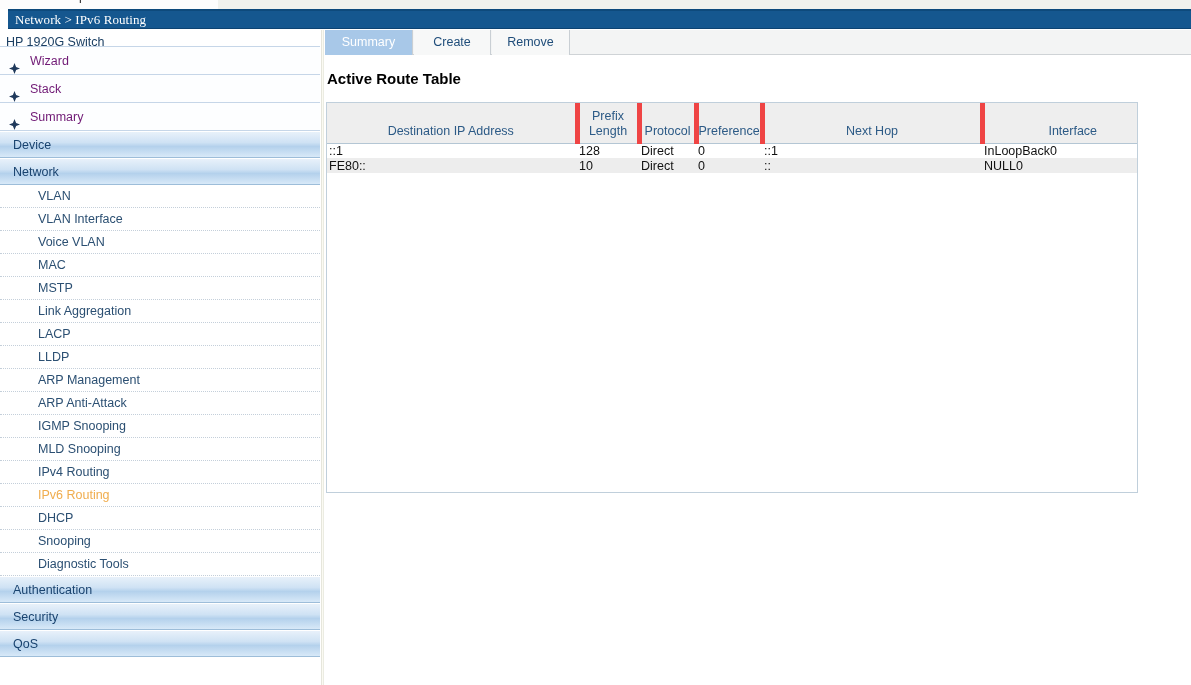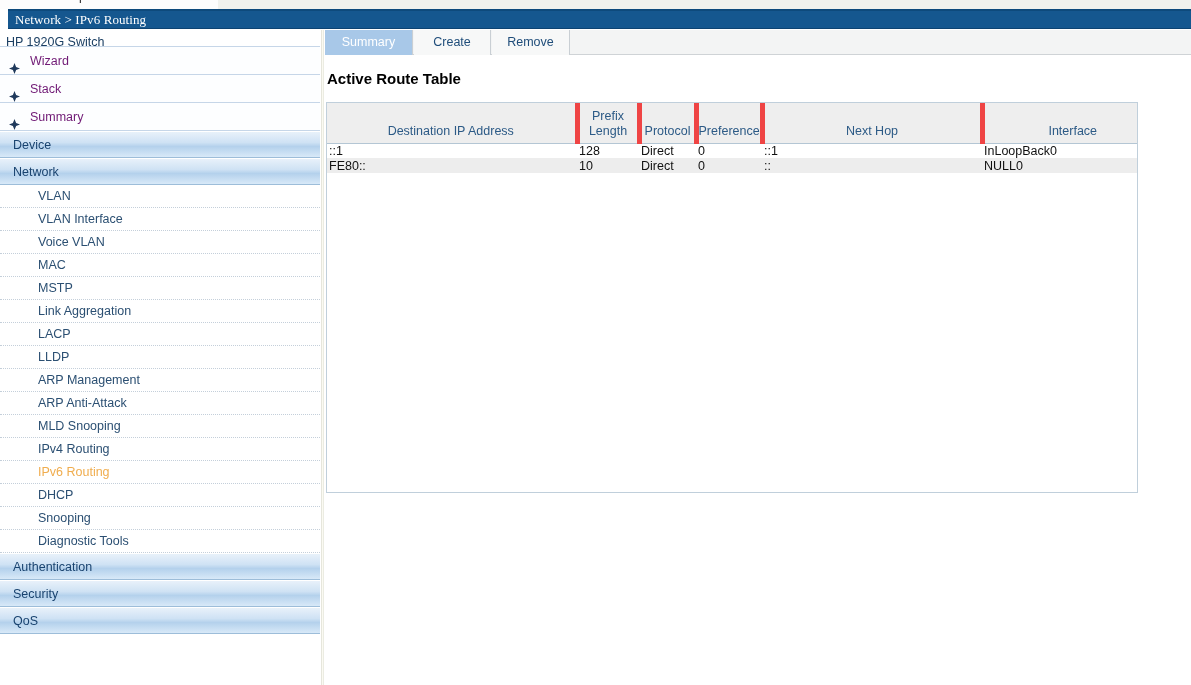--- a/index.html
+++ b/index.html
@@ -223,20 +223,21 @@
       <div class="nav-leaf"><span>VLAN</span></div>
       <div class="nav-leaf"><span>VLAN Interface</span></div>
       <div class="nav-leaf"><span>Voice VLAN</span></div>
       <div class="nav-leaf"><span>MAC</span></div>
       <div class="nav-leaf"><span>MSTP</span></div>
       <div class="nav-leaf"><span>Link Aggregation</span></div>
       <div class="nav-leaf"><span>LACP</span></div>
       <div class="nav-leaf"><span>LLDP</span></div>
       <div class="nav-leaf"><span>ARP Management</span></div>
       <div class="nav-leaf"><span>ARP Anti-Attack</span></div>
+      <div class="nav-leaf"><span>IGMP Snooping</span></div>
       <div class="nav-leaf"><span>MLD Snooping</span></div>
       <div class="nav-leaf"><span>IPv4 Routing</span></div>
       <div class="nav-leaf sel"><span>IPv6 Routing</span></div>
       <div class="nav-leaf"><span>DHCP</span></div>
       <div class="nav-leaf"><span>Snooping</span></div>
       <div class="nav-leaf"><span>Diagnostic Tools</span></div>
       <div class="nav-group"><span>Authentication</span></div>
       <div class="nav-group"><span>Security</span></div>
       <div class="nav-group"><span>QoS</span></div>
     </div>

